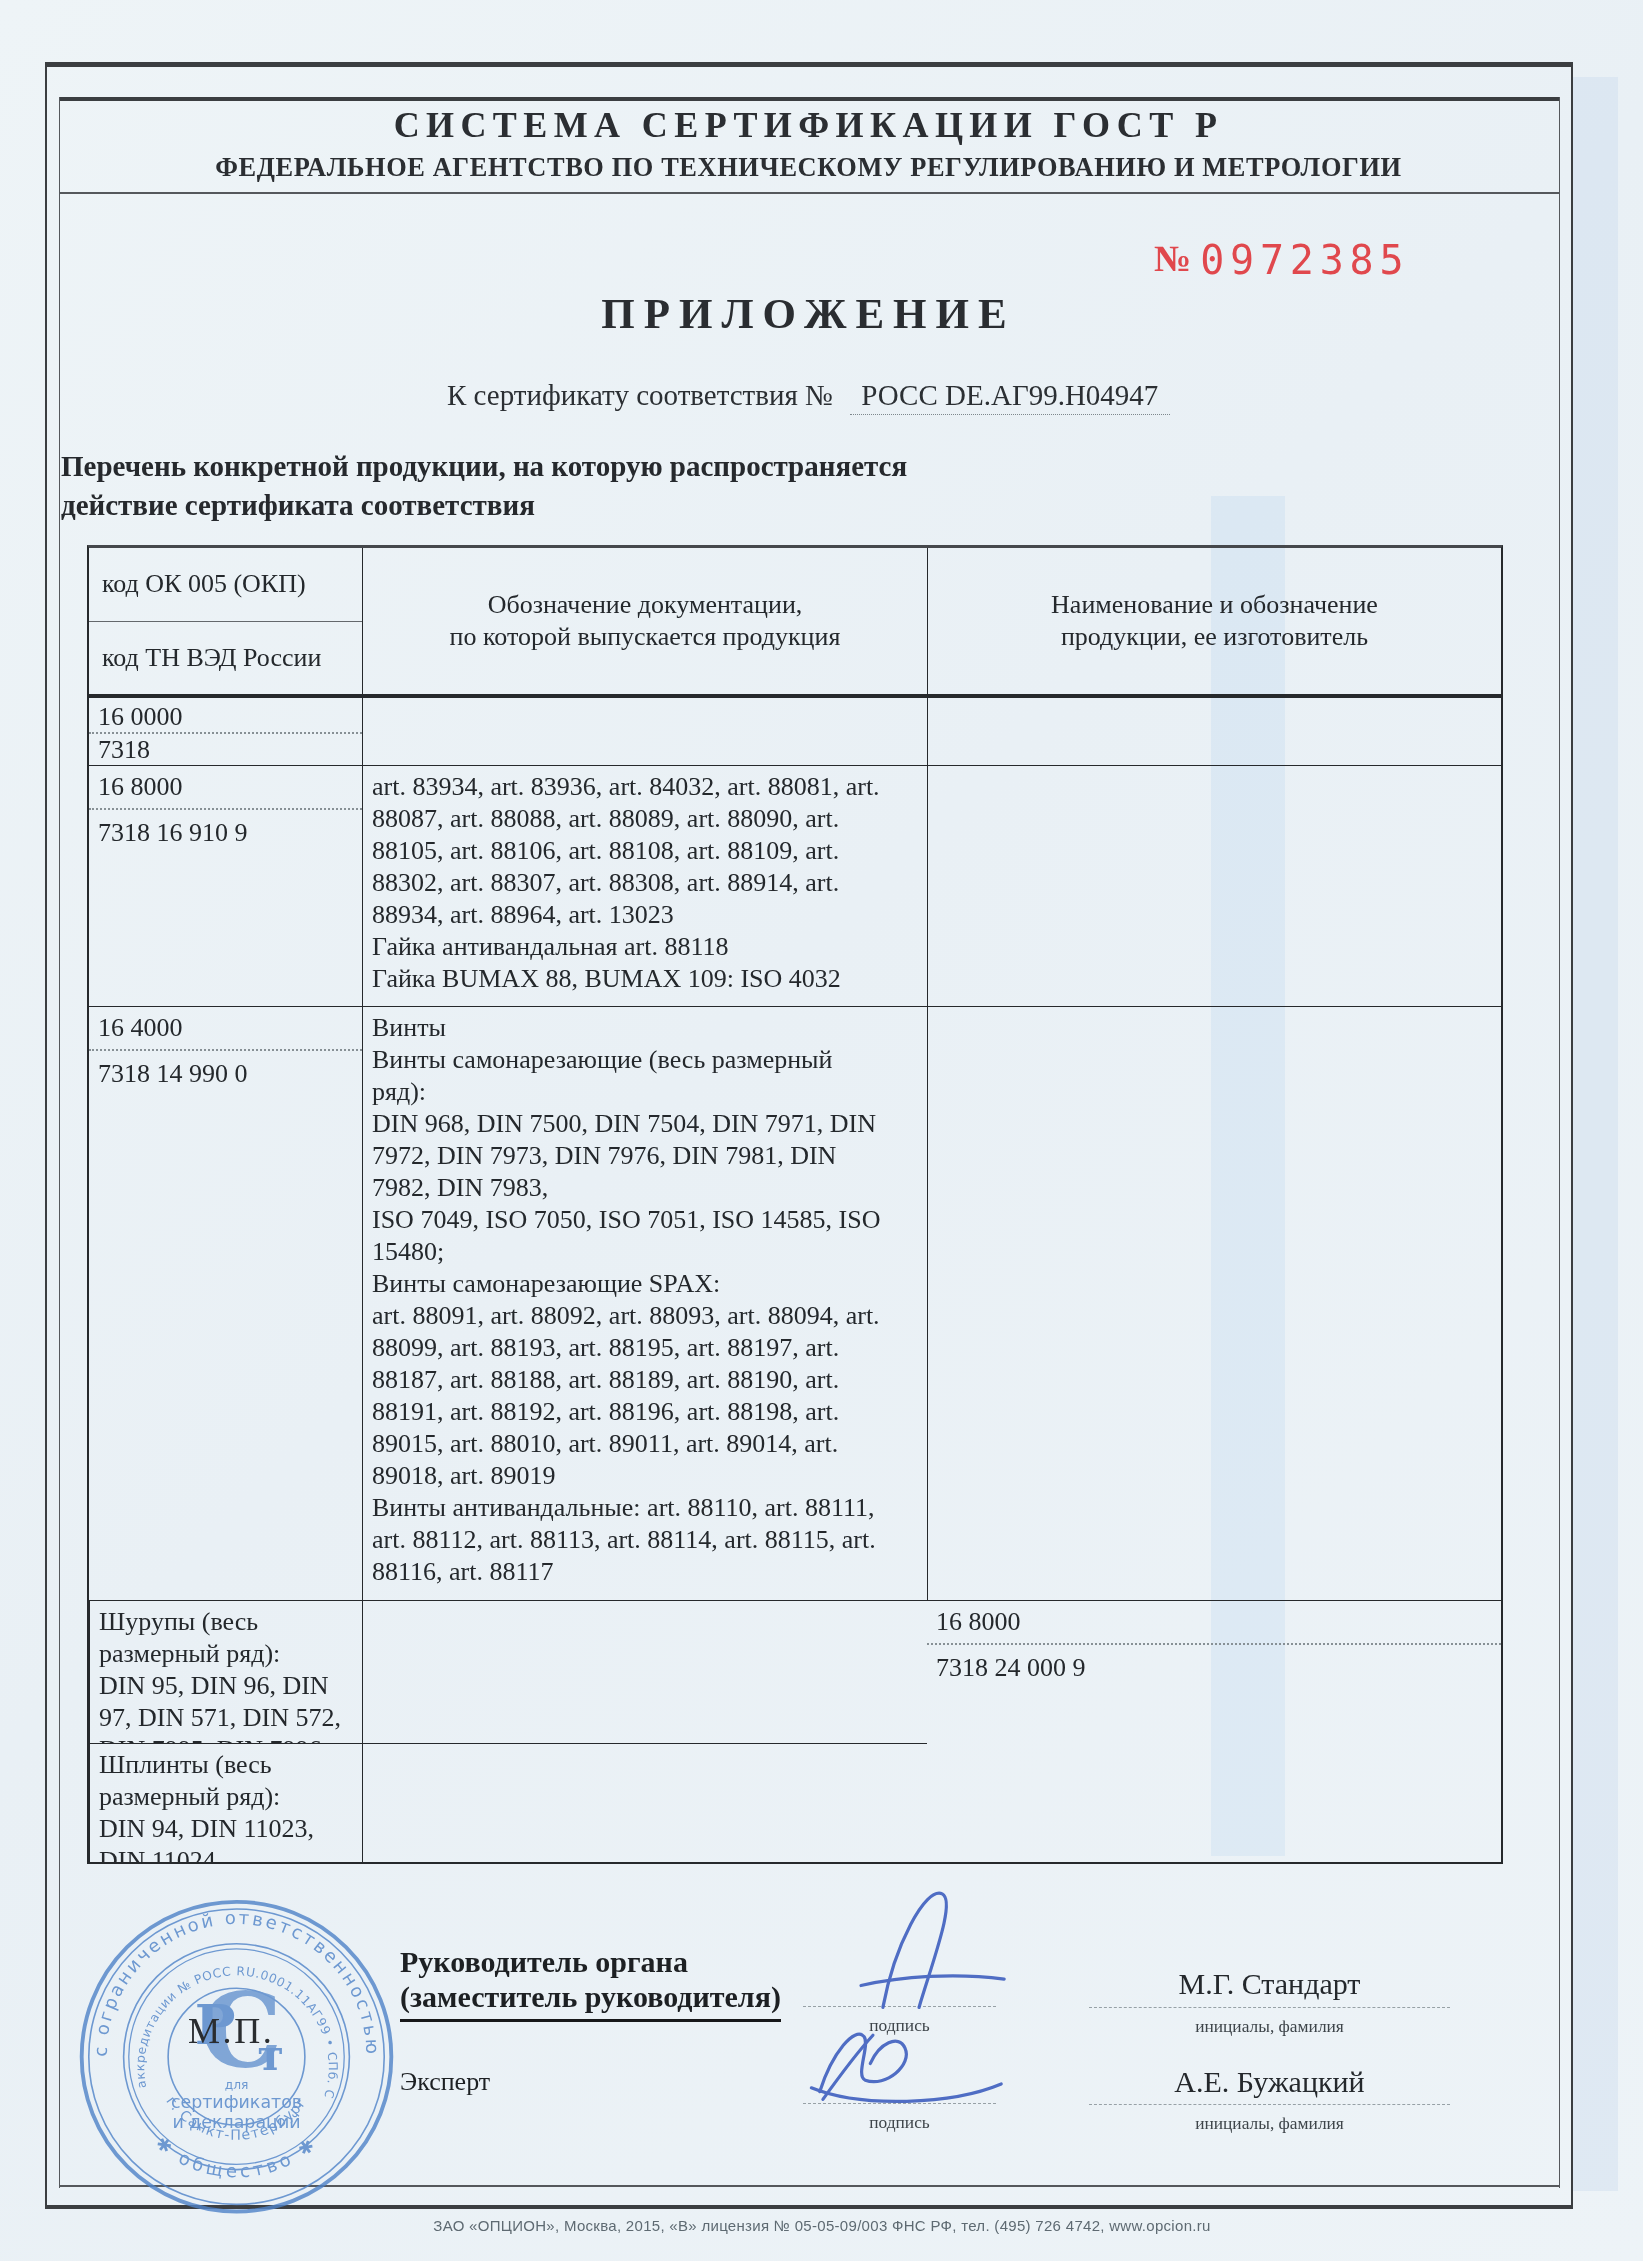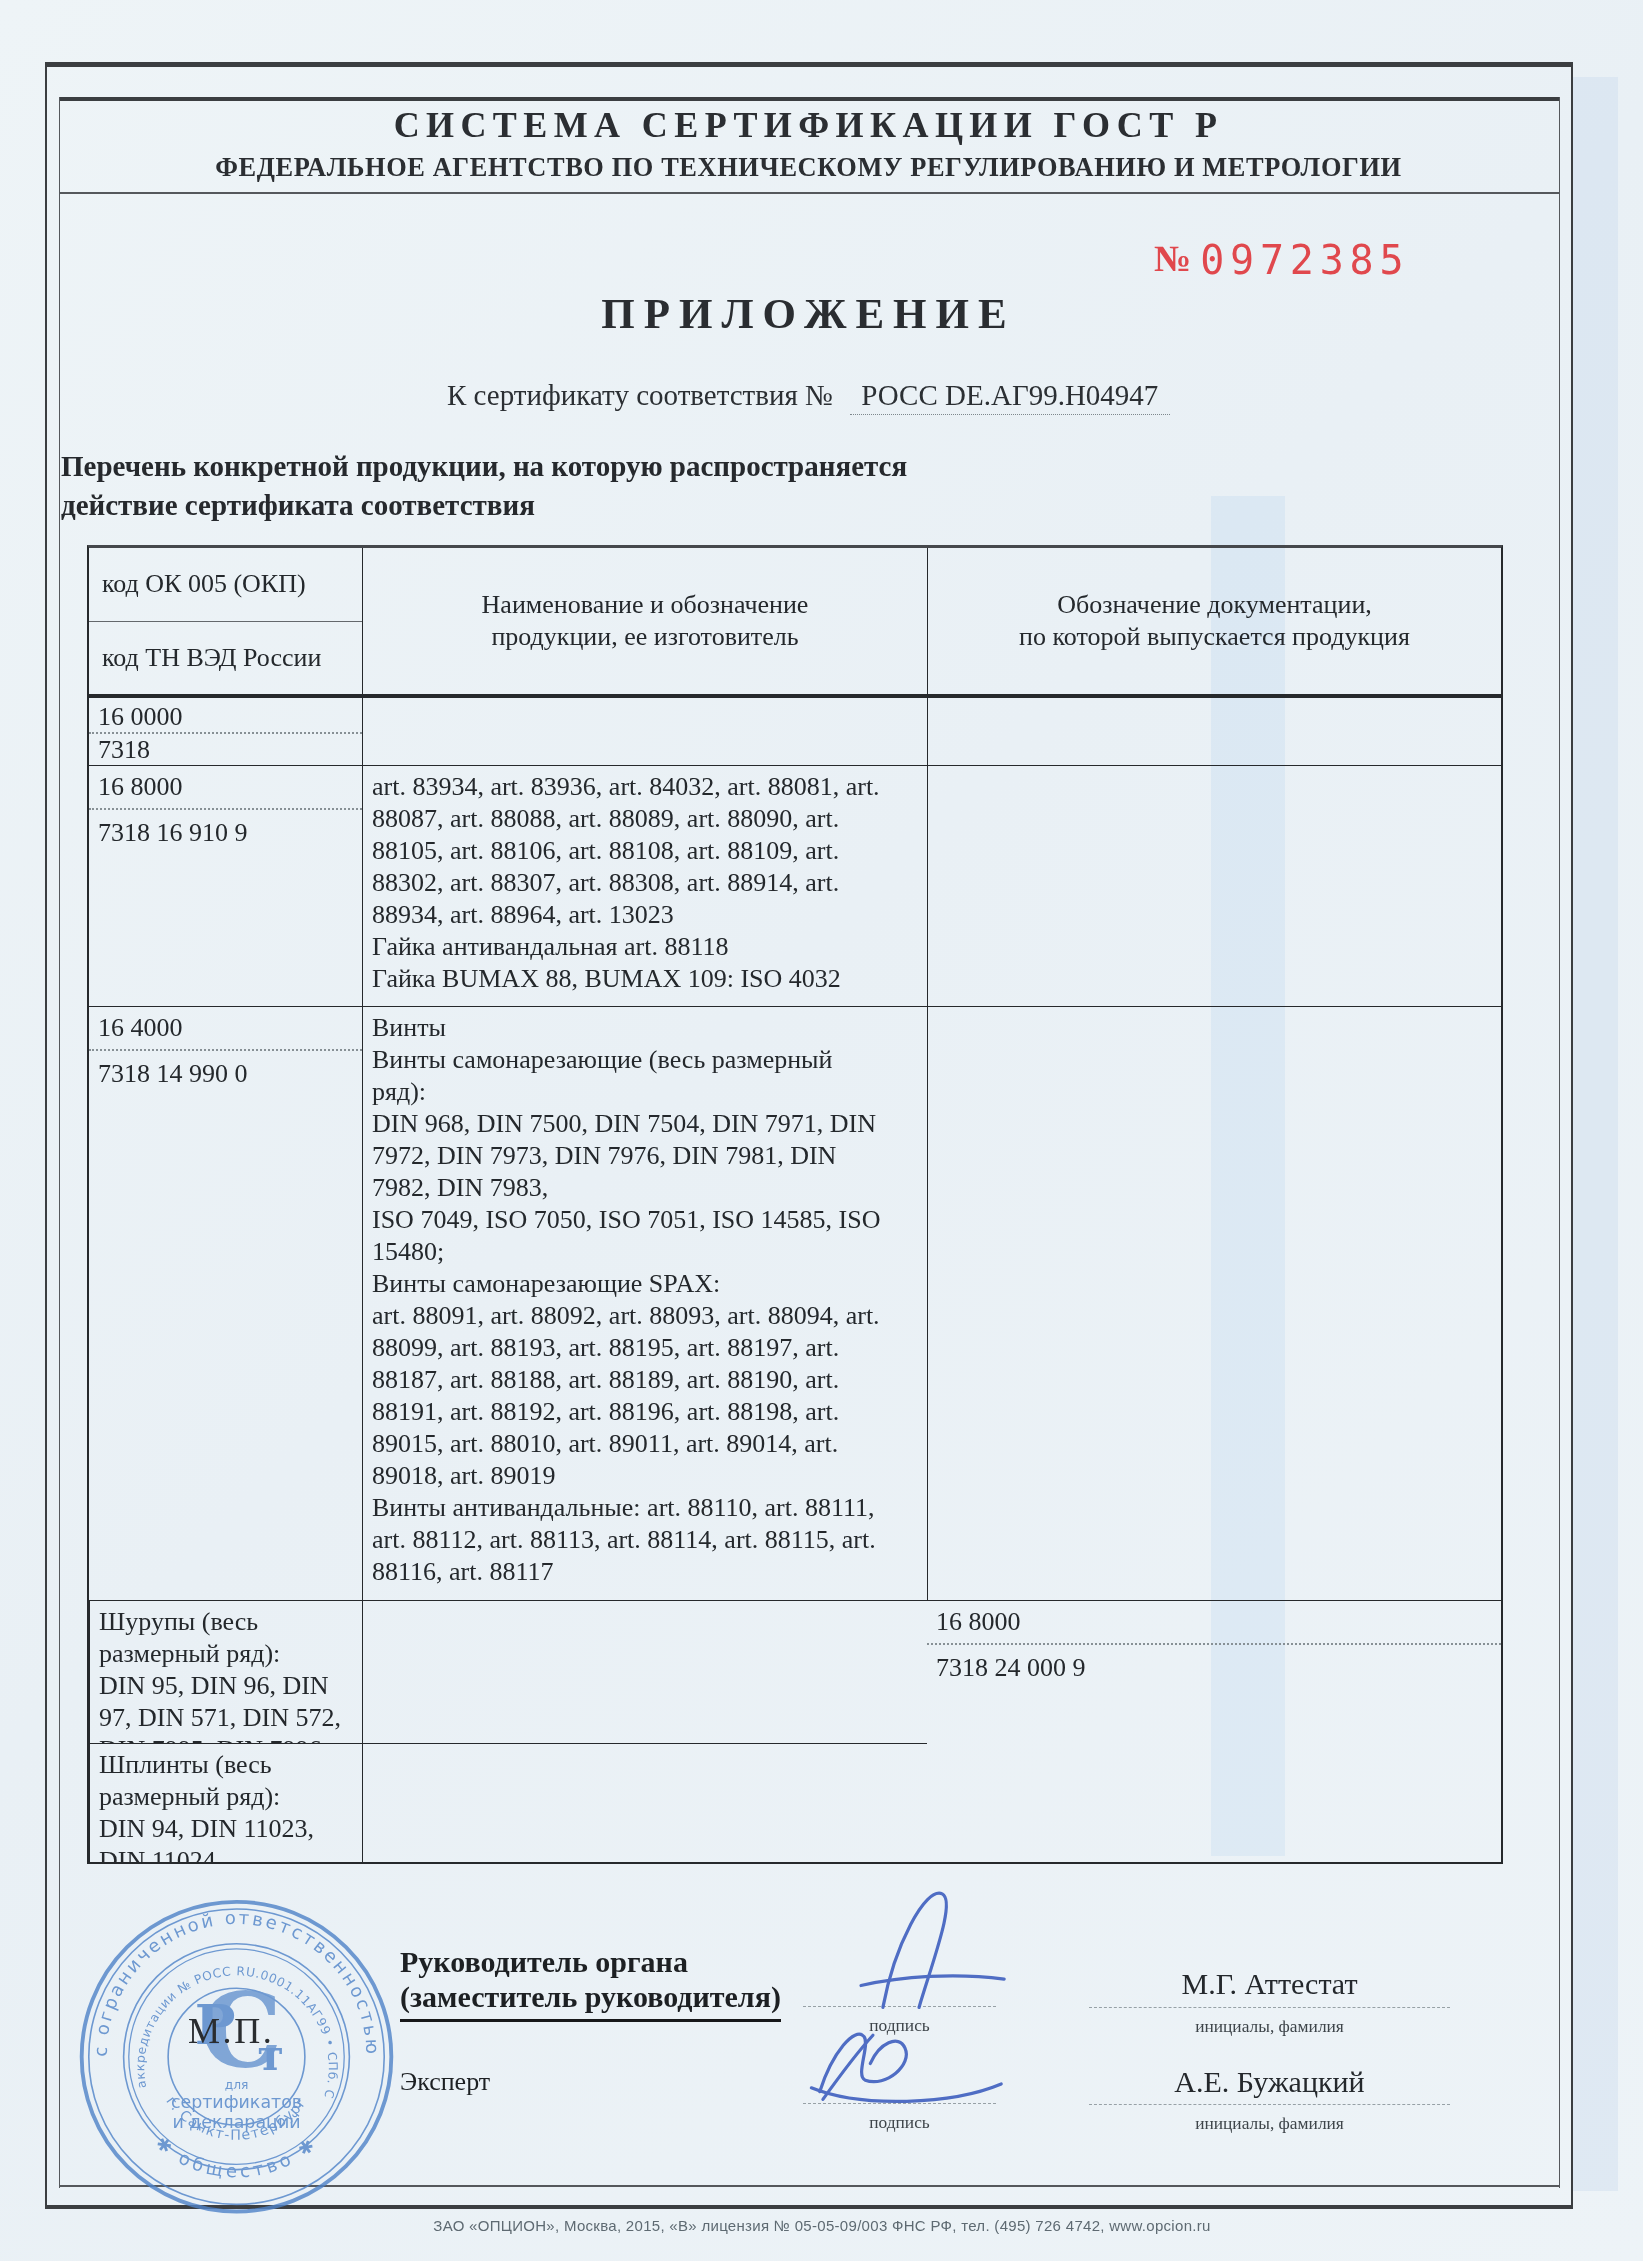--- a/index.html
+++ b/index.html
@@ -98,24 +98,24 @@
 
   <div class="cert-table">
 
     <div class="cell hcell">
       <div class="hsplit">
         <div class="half">код ОК 005 (ОКП)</div>
         <div class="div"></div>
         <div class="half">код ТН ВЭД России</div>
       </div>
     </div>
+    <div class="cell cb hcell hcent">Обозначение документации,
+по которой выпускается продукция</div>
     <div class="cell cb hcell hcent">Наименование и обозначение
 продукции, ее изготовитель</div>
-    <div class="cell cb hcell hcent">Обозначение документации,
-по которой выпускается продукция</div>
 
     <div class="cell codecell row-tight">
       <div class="code">16 0000</div>
       <div class="dots"></div>
       <div class="code">7318</div>
     </div>
     <div class="cell cb namecell"></div>
     <div class="cell cb"></div>
 
     <div class="cell ct codecell">
@@ -208,21 +208,21 @@
 
   <div class="role1">Руководитель органа</div>
   <div class="role1b">(заместитель руководителя)</div>
   <div class="role2">Эксперт</div>
 
   <div class="sigline" style="left:803px;top:2006px;width:193px;"></div>
   <div class="smallcap" style="left:803px;top:2015px;width:193px;">подпись</div>
   <div class="sigline" style="left:803px;top:2103px;width:193px;"></div>
   <div class="smallcap" style="left:803px;top:2112px;width:193px;">подпись</div>
 
-  <div class="fio" style="left:1089px;top:1967px;width:361px;">М.Г. Аттестат</div>
+  <div class="fio" style="left:1089px;top:1967px;width:361px;">М.Г. Стандарт</div>
   <div class="sigline" style="left:1089px;top:2007px;width:361px;"></div>
   <div class="smallcap" style="left:1089px;top:2016px;width:361px;">инициалы, фамилия</div>
 
   <div class="fio" style="left:1089px;top:2065px;width:361px;">А.Е. Бужацкий</div>
   <div class="sigline" style="left:1089px;top:2104px;width:361px;"></div>
   <div class="smallcap" style="left:1089px;top:2113px;width:361px;">инициалы, фамилия</div>
 
   <svg class="sig-svg" style="left:857px;top:1881px;" width="155" height="129" viewBox="0 0 240 200">
     <g fill="none" stroke="#3f5fbf" stroke-width="5" stroke-linecap="round" opacity=".9">
       <path d="M40,196 C58,100 106,8 132,20 C153,31 118,122 96,196"></path>

